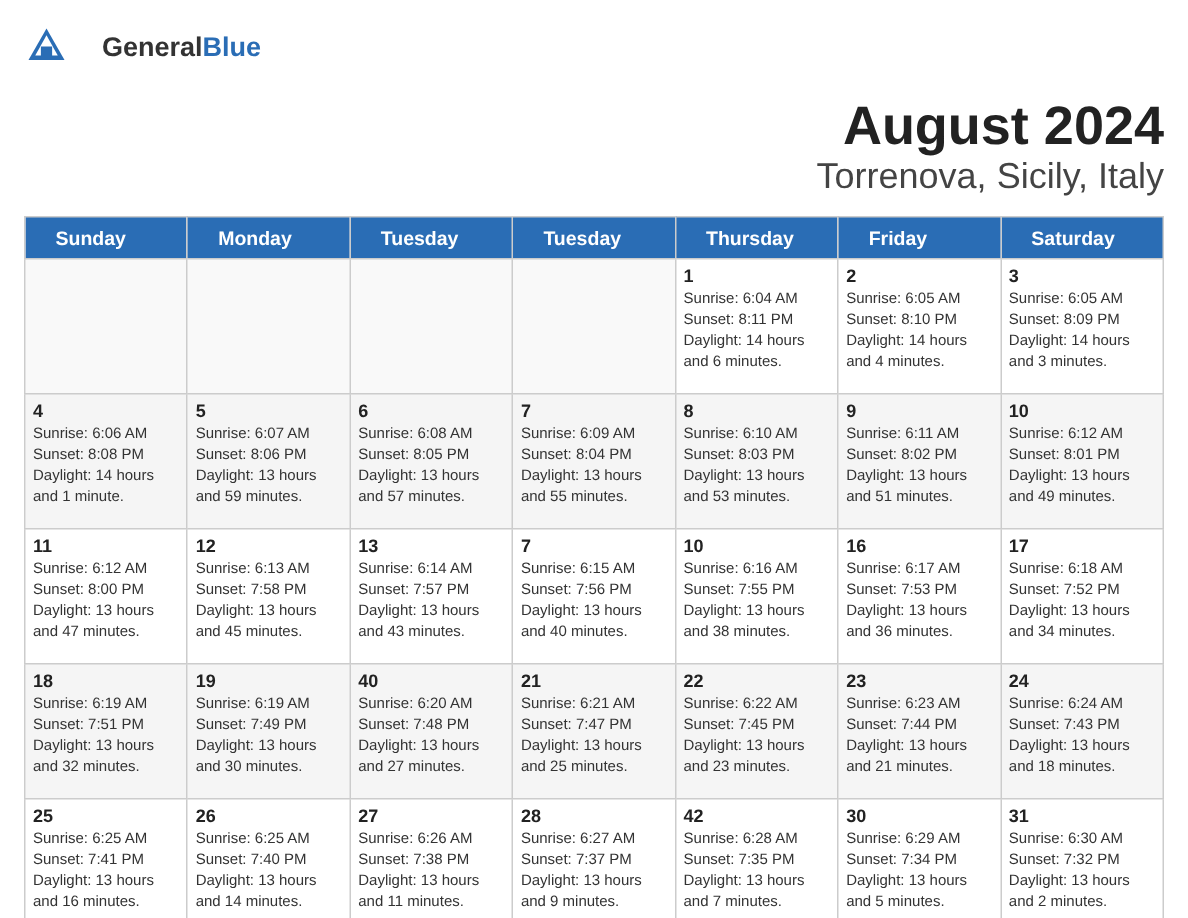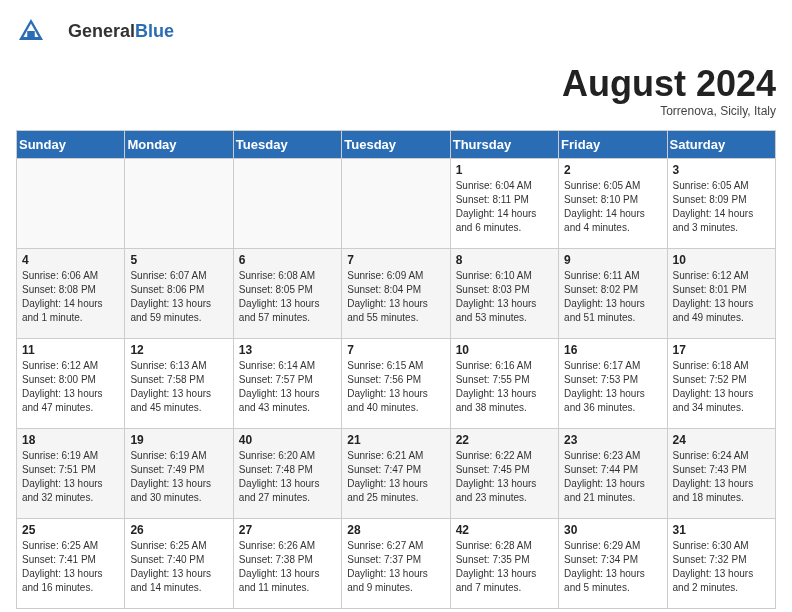--- a/index.html
+++ b/index.html
@@ -29,36 +29,36 @@
       text-align: right;
     }
     .month-title {
       font-size: 36px;
       font-weight: bold;
       color: #222;
       line-height: 1.1;
       margin-top: 48px;
     }
     .location-title {
-      font-size: 12px;
+      font-size: 24px;
       color: #444;
     }
     table {
       width: 100%;
       border-collapse: collapse;
       table-layout: fixed;
     }
     thead tr {
       background-color: #2a6db5;
     }
     thead th {
       color: #fff;
       font-size: 13px;
       font-weight: bold;
-      padding: 6px 2px;
+      padding: 6px 20px;
       text-align: left;
       border: 1px solid #ccc;
     }
     tbody td {
       vertical-align: top;
       border: 1px solid #ccc;
       padding: 4px 5px;
       font-size: 10.5px;
       color: #222;
       height: 90px;

